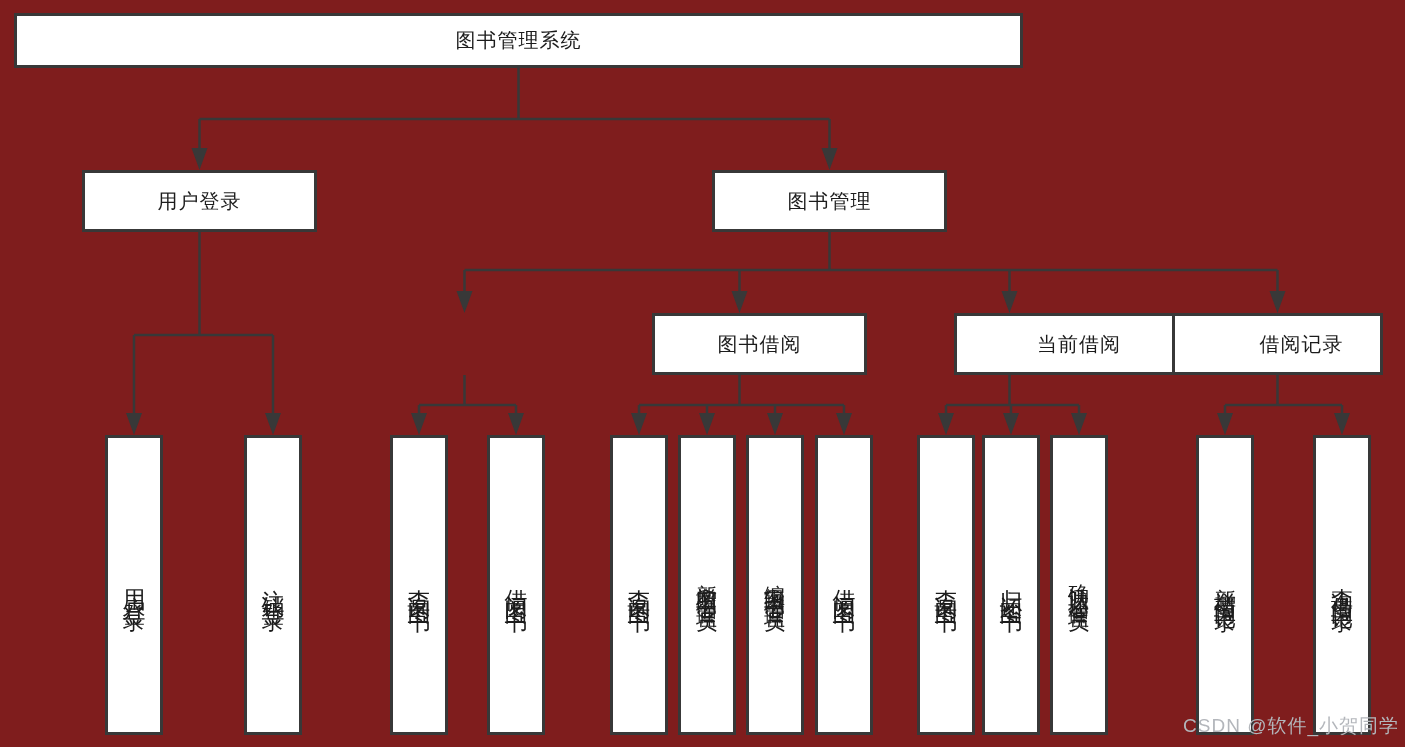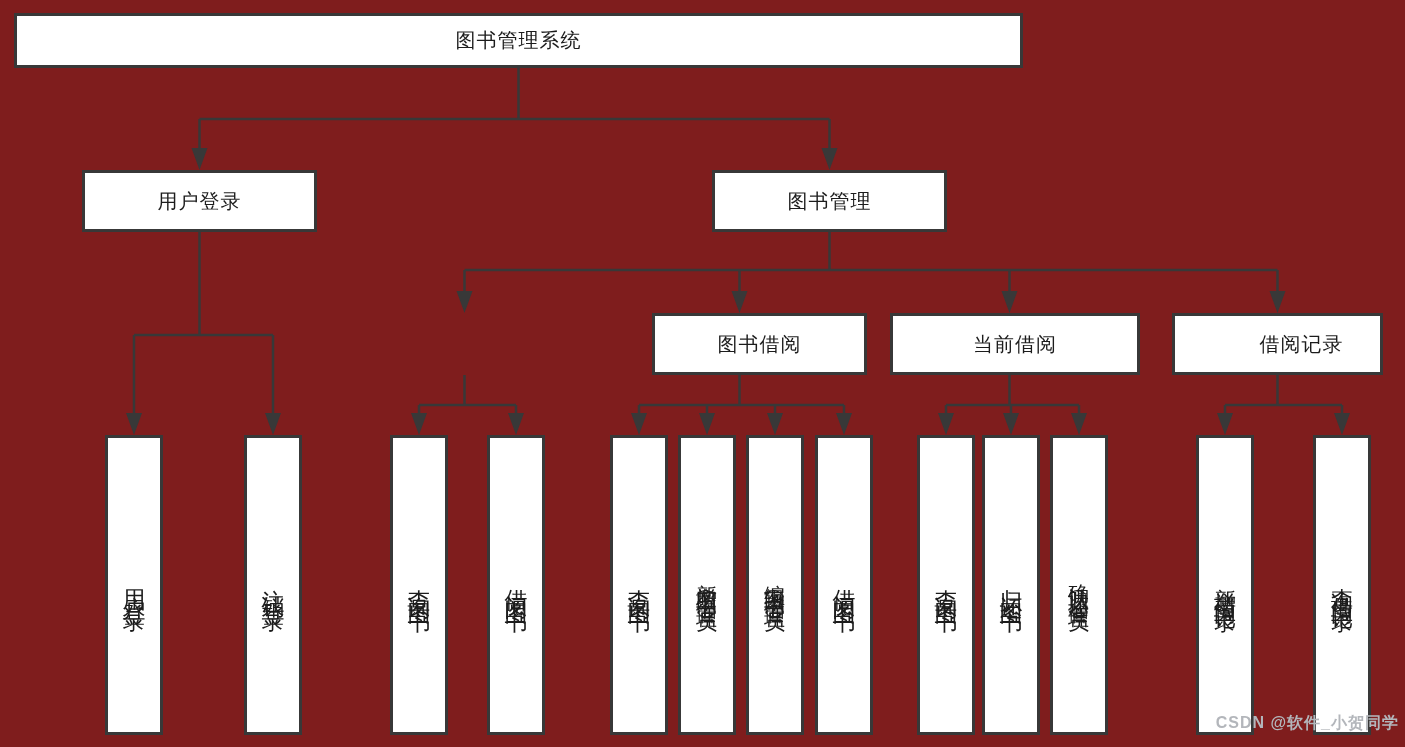--- a/index.html
+++ b/index.html
@@ -50,25 +50,24 @@
     font-size: 23px;
     letter-spacing: 7px;
     line-height: 1;
     white-space: nowrap;
   }
   .watermark {
     position: absolute;
     right: 6px;
     top: 713px;
     z-index: 3;
-    font-size: 16px;
+    font-size: 19px;
     color: #b3b6bb;
     letter-spacing: 1px;
     white-space: nowrap;
-    font-weight: bold;
   }
 </style>
 </head>
 <body>
 
 <div class="canvas">
 
   <svg class="connectors" width="1405" height="747" viewBox="0 0 1405 747">
     <g stroke="#383838" stroke-width="2.5" fill="none">
 
@@ -116,21 +115,21 @@
   <div class="node lvl" style="left:82px; top:170px; width:235px; height:62px;">
     <span class="lbl">用户登录</span>
   </div>
   <div class="node lvl" style="left:712px; top:170px; width:235px; height:62px;">
     <span class="lbl">图书管理</span>
   </div>
 
   <div class="node lvl" style="left:632px; top:313px; width:215px; height:62px;margin-left:20px;">
     <span class="lbl">图书借阅</span>
   </div>
-  <div class="node lvl" style="left:890px; top:313px; width:250px; height:62px;">
+  <div class="node lvl" style="left:954px; top:313px; width:250px; height:62px;">
     <span class="lbl">当前借阅</span>
   </div>
   <div class="node lvl" style="left:1172px; top:313px; width:211px; height:62px;padding-left:48px;">
     <span class="lbl">借阅记录</span>
   </div>
 
   <div class="node leaf" style="left:105px; top:435px; width:58px; height:300px;">
     <span class="lbl">用户登录</span>
   </div>
   <div class="node leaf" style="left:244px; top:435px; width:58px; height:300px;">

